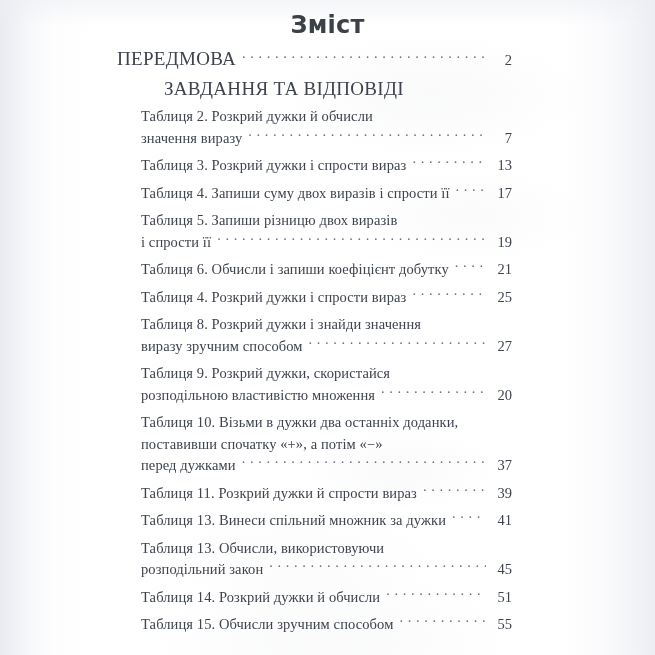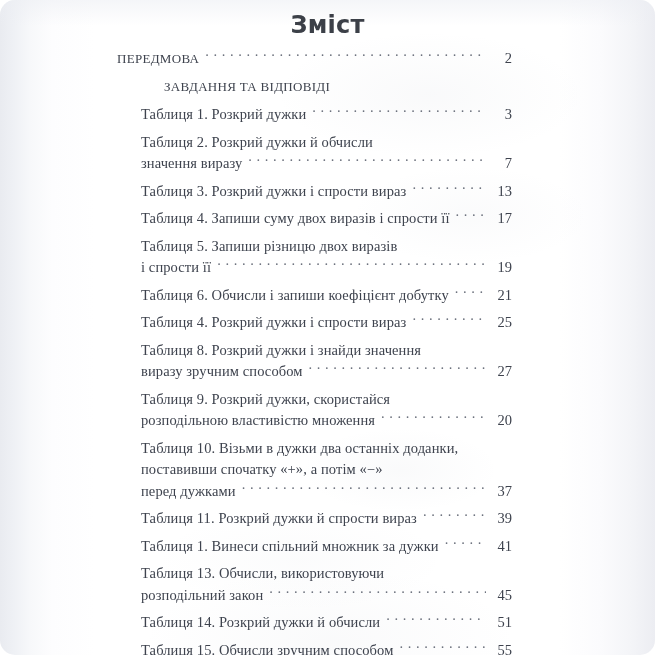--- a/index.html
+++ b/index.html
@@ -23,21 +23,20 @@
         #e9ebf0 0px,
         #eff1f5 14px,
         #f7f8fa 30px,
         #fdfdfe 52px,
         #ffffff 95px,
         #ffffff 560px,
         #fbfbfd 600px,
         #f4f5f8 630px,
         #ecedf2 655px);
     overflow: hidden;
-    border-radius: 15px;
   }
 
   
   #page::before {
     content: "";
     position: absolute;
     inset: 0;
     pointer-events: none;
     background:
       radial-gradient(ellipse 220px 90px at 430px 95px, rgba(150,158,175,0.055), rgba(255,255,255,0) 70%),
@@ -121,21 +120,21 @@
 
   .pg {
     flex: 0 0 auto;
     width: 22px;
     text-align: right;
     color: #3e434e;
     font-size: 14.5px;
   }
 
   .caps {
-    font-size: 13px;
+    font-size: 19px;
     letter-spacing: 0.3px;
   }
 
   .cont {
     
   }
 </style>
 </head>
 <body>
 
@@ -151,27 +150,20 @@
           <span class="pg">2</span>
         </div>
       </div>
       <div class="entry level-0 nodots">
         <div class="line">
           <span class="txt caps">ЗАВДАННЯ ТА ВІДПОВІДІ</span>
         </div>
       </div>
       <div class="entry level-1">
         <div class="line">
-          <span class="txt">Таблиця 1. Розкрий дужки</span>
-          <span class="leader"></span>
-          <span class="pg">3</span>
-        </div>
-      </div>
-      <div class="entry level-1">
-        <div class="line">
           <span class="txt">Таблиця 2. Розкрий дужки й обчисли</span>
         </div>
         <div class="line cont">
           <span class="txt">значення виразу</span>
           <span class="leader"></span>
           <span class="pg">7</span>
         </div>
       </div>
       <div class="entry level-1">
         <div class="line">
@@ -246,21 +238,21 @@
       </div>
       <div class="entry level-1">
         <div class="line">
           <span class="txt">Таблиця 11. Розкрий дужки й спрости вираз</span>
           <span class="leader"></span>
           <span class="pg">39</span>
         </div>
       </div>
       <div class="entry level-1">
         <div class="line">
-          <span class="txt">Таблиця 1. Винеси спільний множник за дужки</span>
+          <span class="txt">Таблиця 13. Винеси спільний множник за дужки</span>
           <span class="leader"></span>
           <span class="pg">41</span>
         </div>
       </div>
       <div class="entry level-1">
         <div class="line">
           <span class="txt">Таблиця 13. Обчисли, використовуючи</span>
         </div>
         <div class="line cont">
           <span class="txt">розподільний закон</span>

